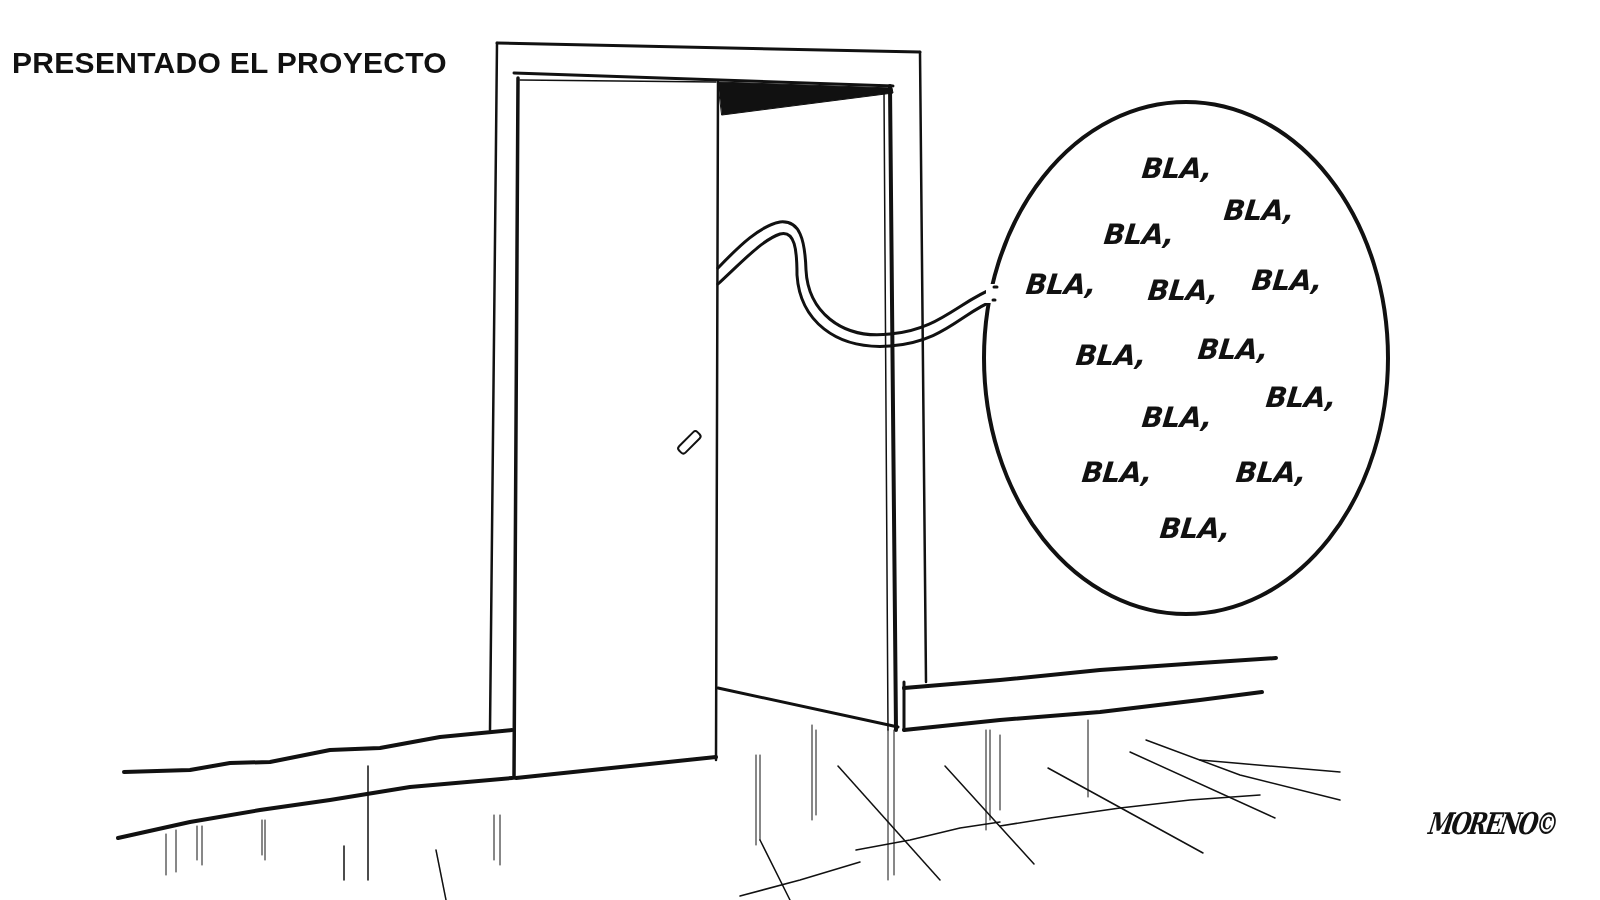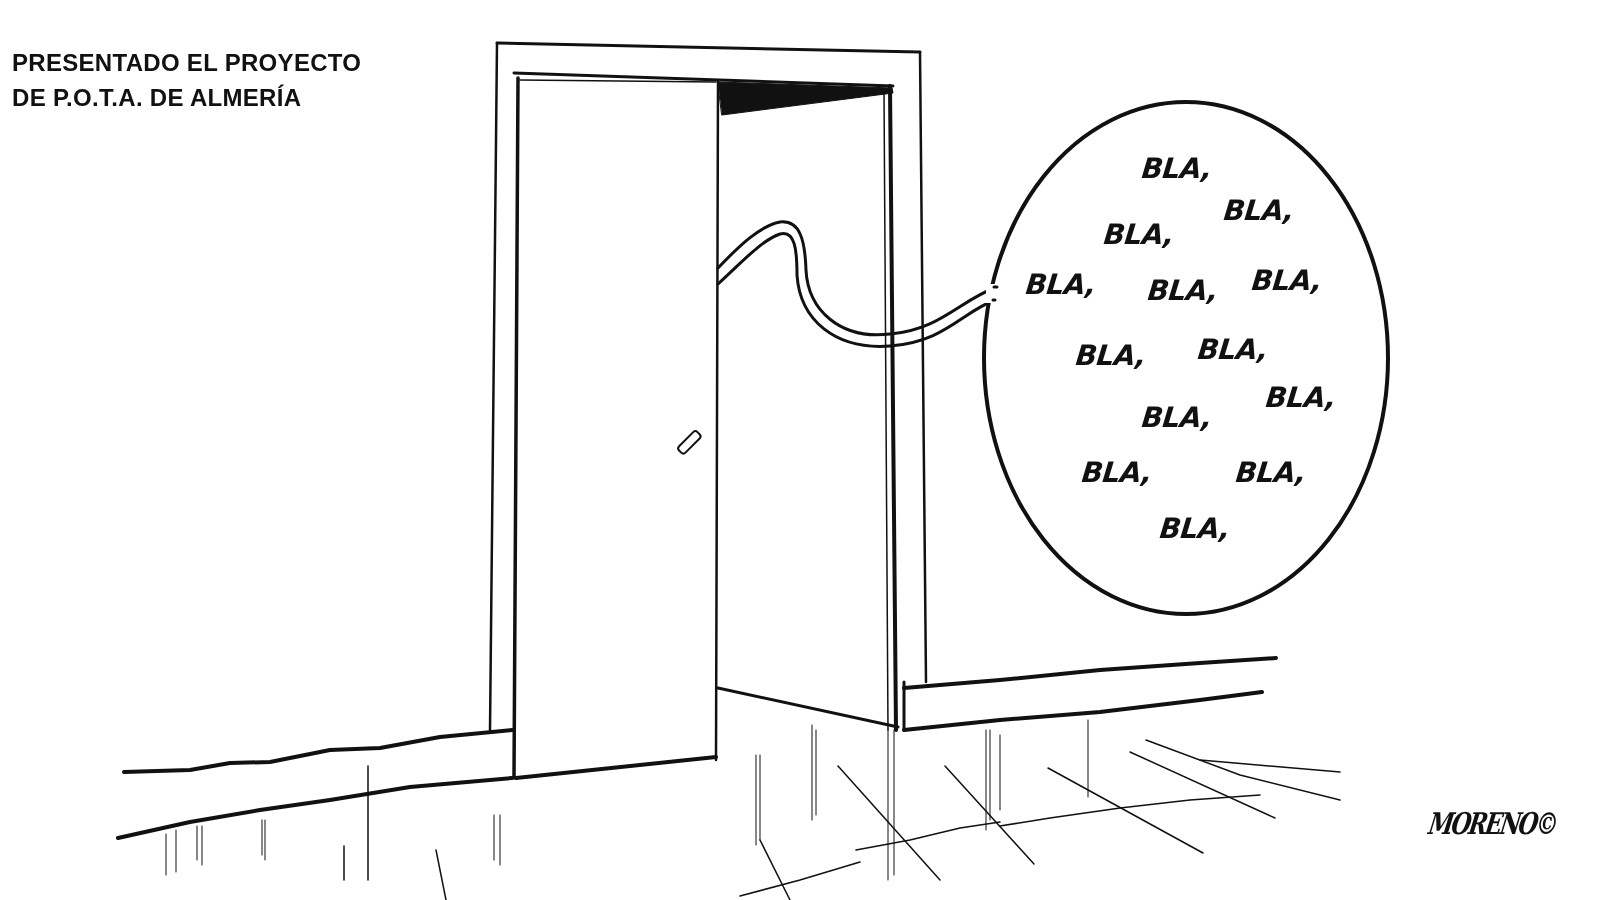--- a/index.html
+++ b/index.html
@@ -1,20 +1,20 @@
 <!DOCTYPE html>
 <html><head>
   <meta charset="utf-8">
   <style>
     html, body { margin: 0; padding: 0; background: #ffffff; }
     body { width: 1600px; height: 900px; position: relative; overflow: hidden; }
     .headline {
       position: absolute; left: 12px; top: 45px;
       font-family: "Liberation Sans", sans-serif; font-weight: bold;
-      font-size: 24px; line-height: 35px; color: #111111; letter-spacing: 0.3px;
+      font-size: 30px; line-height: 35px; color: #111111; letter-spacing: 0.3px;
     }
     .headline div { white-space: nowrap; }
     svg.scene { position: absolute; left: 0; top: 0; }
     .bla {
       position: absolute;
       font-family: "DejaVu Sans", sans-serif; font-weight: bold; font-style: italic;
       font-size: 28px; color: #111111; transform: skewX(-6deg); white-space: nowrap;
       letter-spacing: -0.5px;
     }
     .signature {
@@ -22,21 +22,20 @@
       font-family: "DejaVu Serif", serif; font-style: italic; font-weight: bold;
       font-size: 30px; color: #111111; transform: scaleX(0.75) skewX(-12deg);
       transform-origin: left top; white-space: nowrap; letter-spacing: -3px;
     }
   </style>
 </head>
 <body>
 
 <div class="headline">
   <div>PRESENTADO EL PROYECTO</div>
-  <div>DE P.O.T.A. DE ALMERÍA</div>
 </div>
 
 <svg class="scene" width="1600" height="900" viewBox="0 0 1600 900">
   <g fill="none" stroke="#111" stroke-linecap="round" stroke-linejoin="round">
 
     <g>
       <path d="M497 43 L920 52" stroke-width="3"></path>
       <path d="M497 43 L490 730" stroke-width="2.5"></path>
       <path d="M920 52 L926 682" stroke-width="2.5"></path>
 

